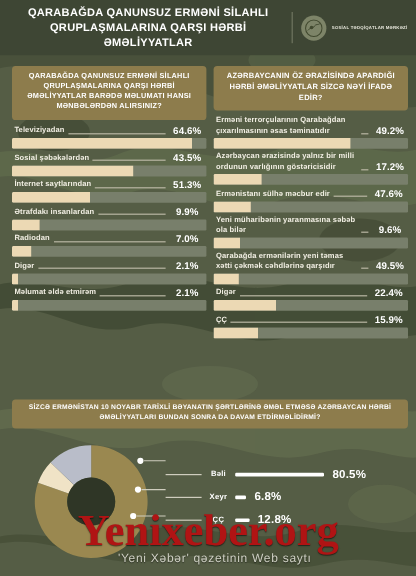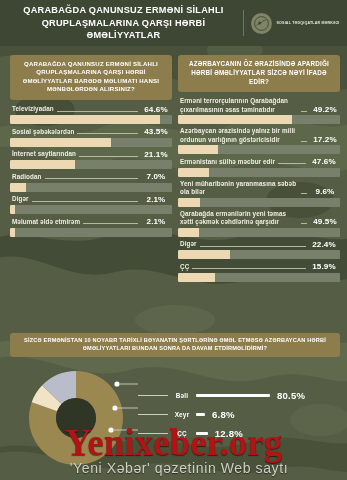--- a/index.html
+++ b/index.html
@@ -89,21 +89,21 @@
 
   
   .watermark { position:absolute; left:0; top:426px; width:347px; z-index:5;
     text-align:center; pointer-events:none; }
   .wm-main {
     font-family:"Liberation Serif", serif;
     font-size:37px; font-weight:bold; color:#b01414; letter-spacing:0px;
     line-height:33px; text-shadow:0 1px 1px rgba(0,0,0,.55);
   }
   .wm-sub {
-    font-size:14px; color:#cfd0c4; letter-spacing:.6px; margin-top:1px;
+    font-size:10px; color:#cfd0c4; letter-spacing:.6px; margin-top:1px;
     text-shadow:0 1px 1px rgba(0,0,0,.5);
     padding-left:11px;
   }
 </style>
 </head>
 <body>
 
 <svg id="camo" viewBox="0 0 347 480" preserveAspectRatio="none">
   <rect x="0" y="0" width="347" height="480" fill="#555d45"></rect>
   <g opacity="0.85">
@@ -158,24 +158,34 @@
           <span class="item-val">43.5%</span>
         </div>
         <div class="track">
           <div class="fill" style="width: 62.1429%;"></div>
         </div>
       </div>
       <div class="item">
         <div class="item-head">
           <span class="item-label">İnternet saytlarından</span>
           <span class="leader"></span>
-          <span class="item-val">21.1%</span>
+          <span class="item-val">51.3%</span>
         </div>
         <div class="track">
           <div class="fill" style="width: 39.8571%;"></div>
+        </div>
+      </div>
+      <div class="item">
+        <div class="item-head">
+          <span class="item-label">Ətrafdakı insanlardan</span>
+          <span class="leader"></span>
+          <span class="item-val">9.9%</span>
+        </div>
+        <div class="track">
+          <div class="fill" style="width: 14.1429%;"></div>
         </div>
       </div>
       <div class="item">
         <div class="item-head">
           <span class="item-label">Radiodan</span>
           <span class="leader"></span>
           <span class="item-val">7.0%</span>
         </div>
         <div class="track">
           <div class="fill" style="width: 10%;"></div>

